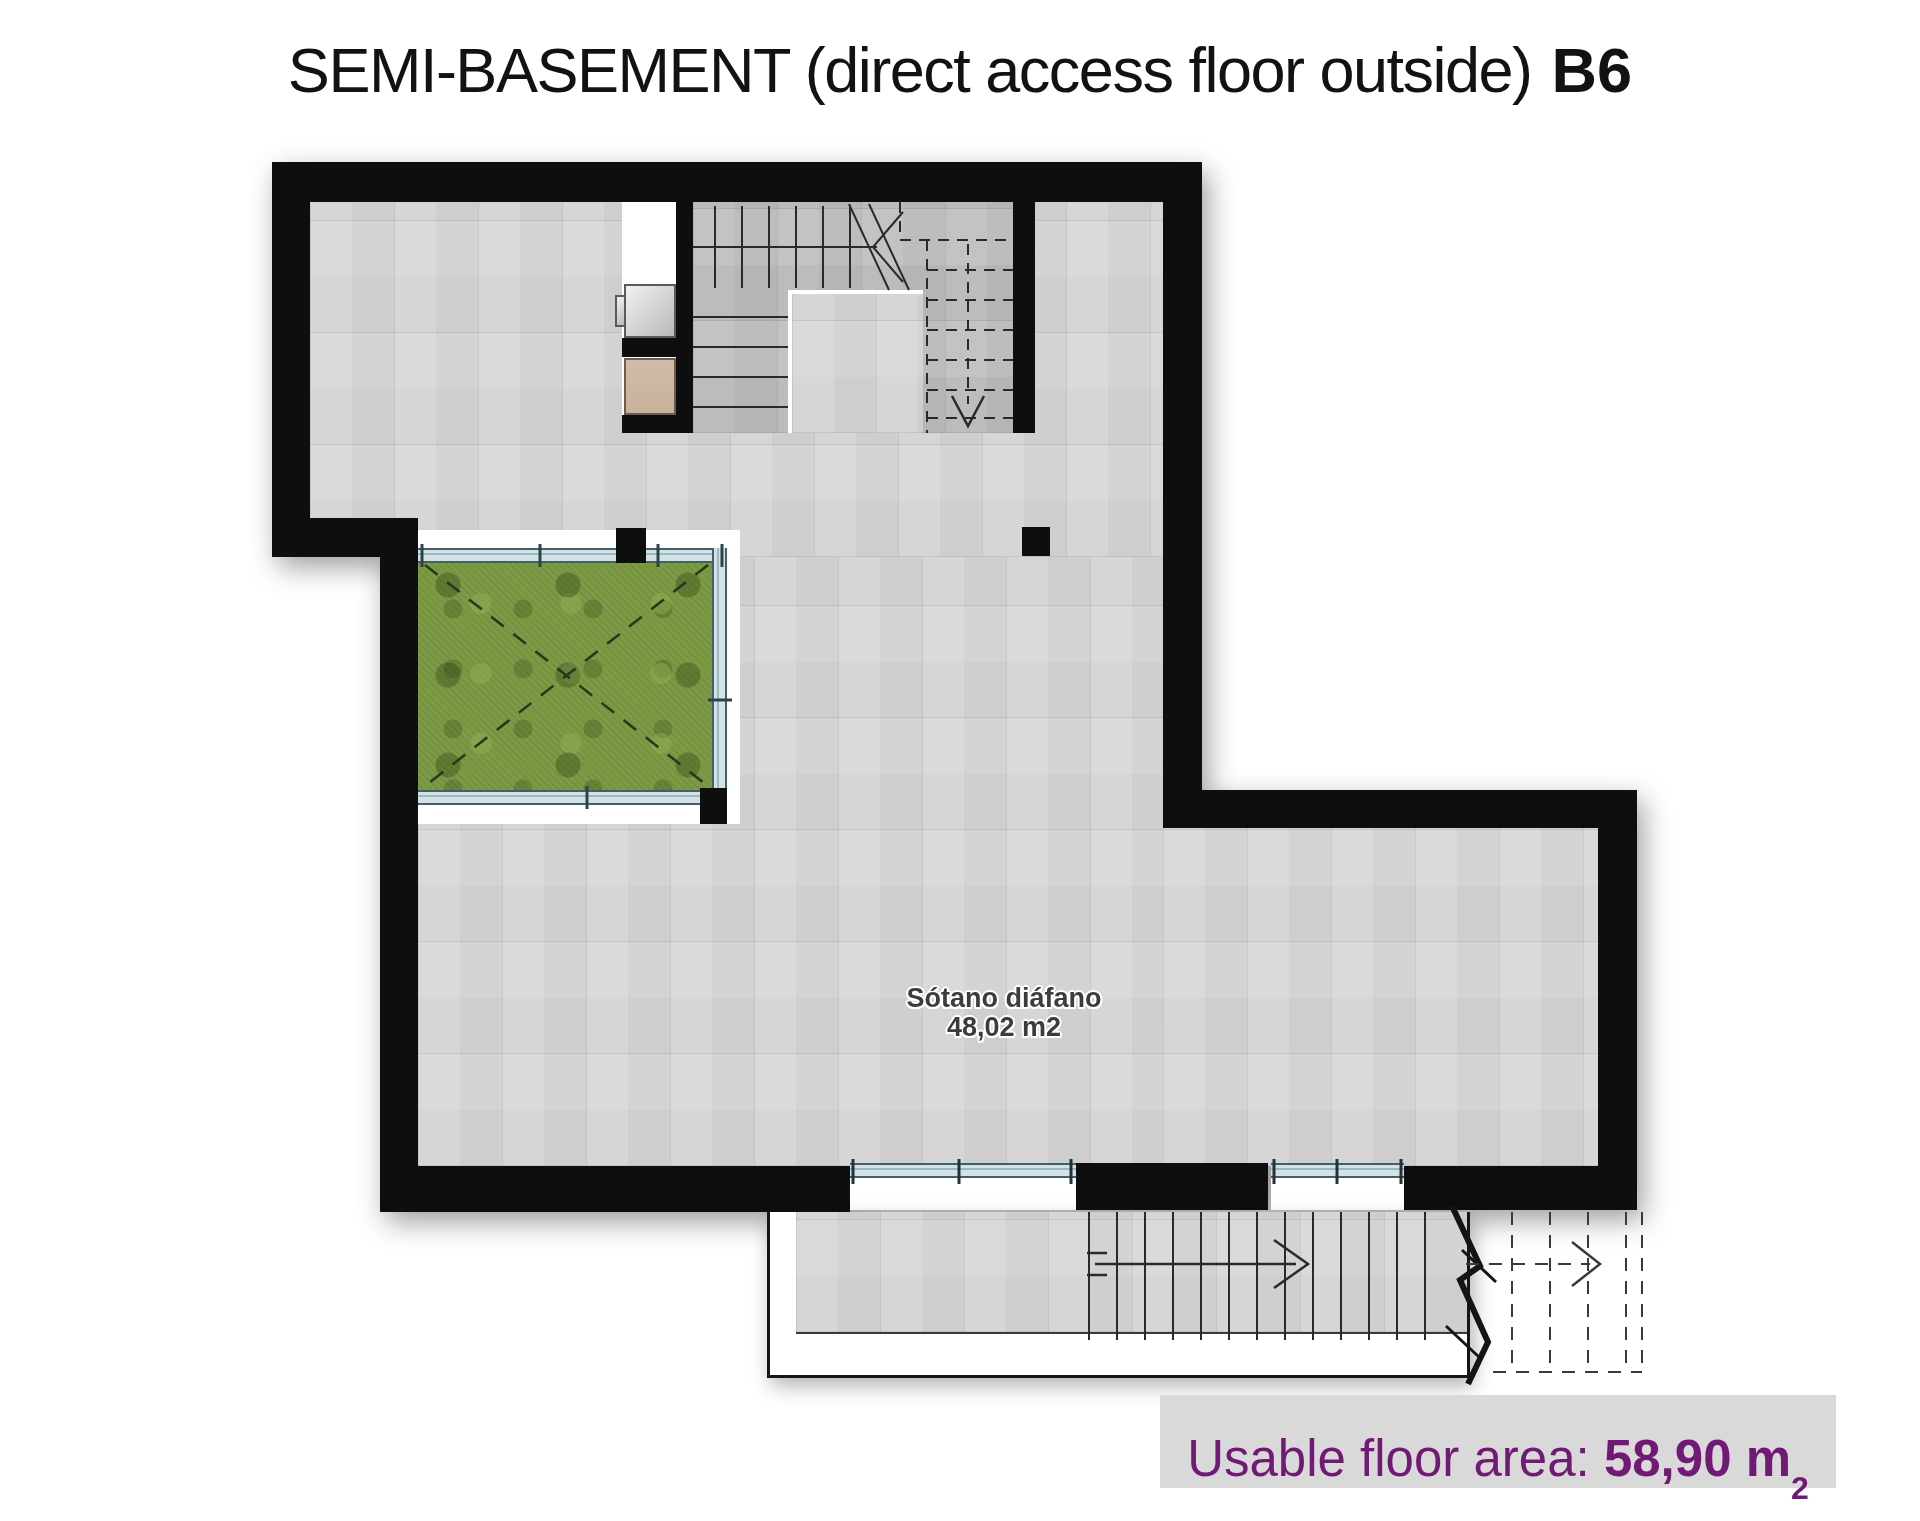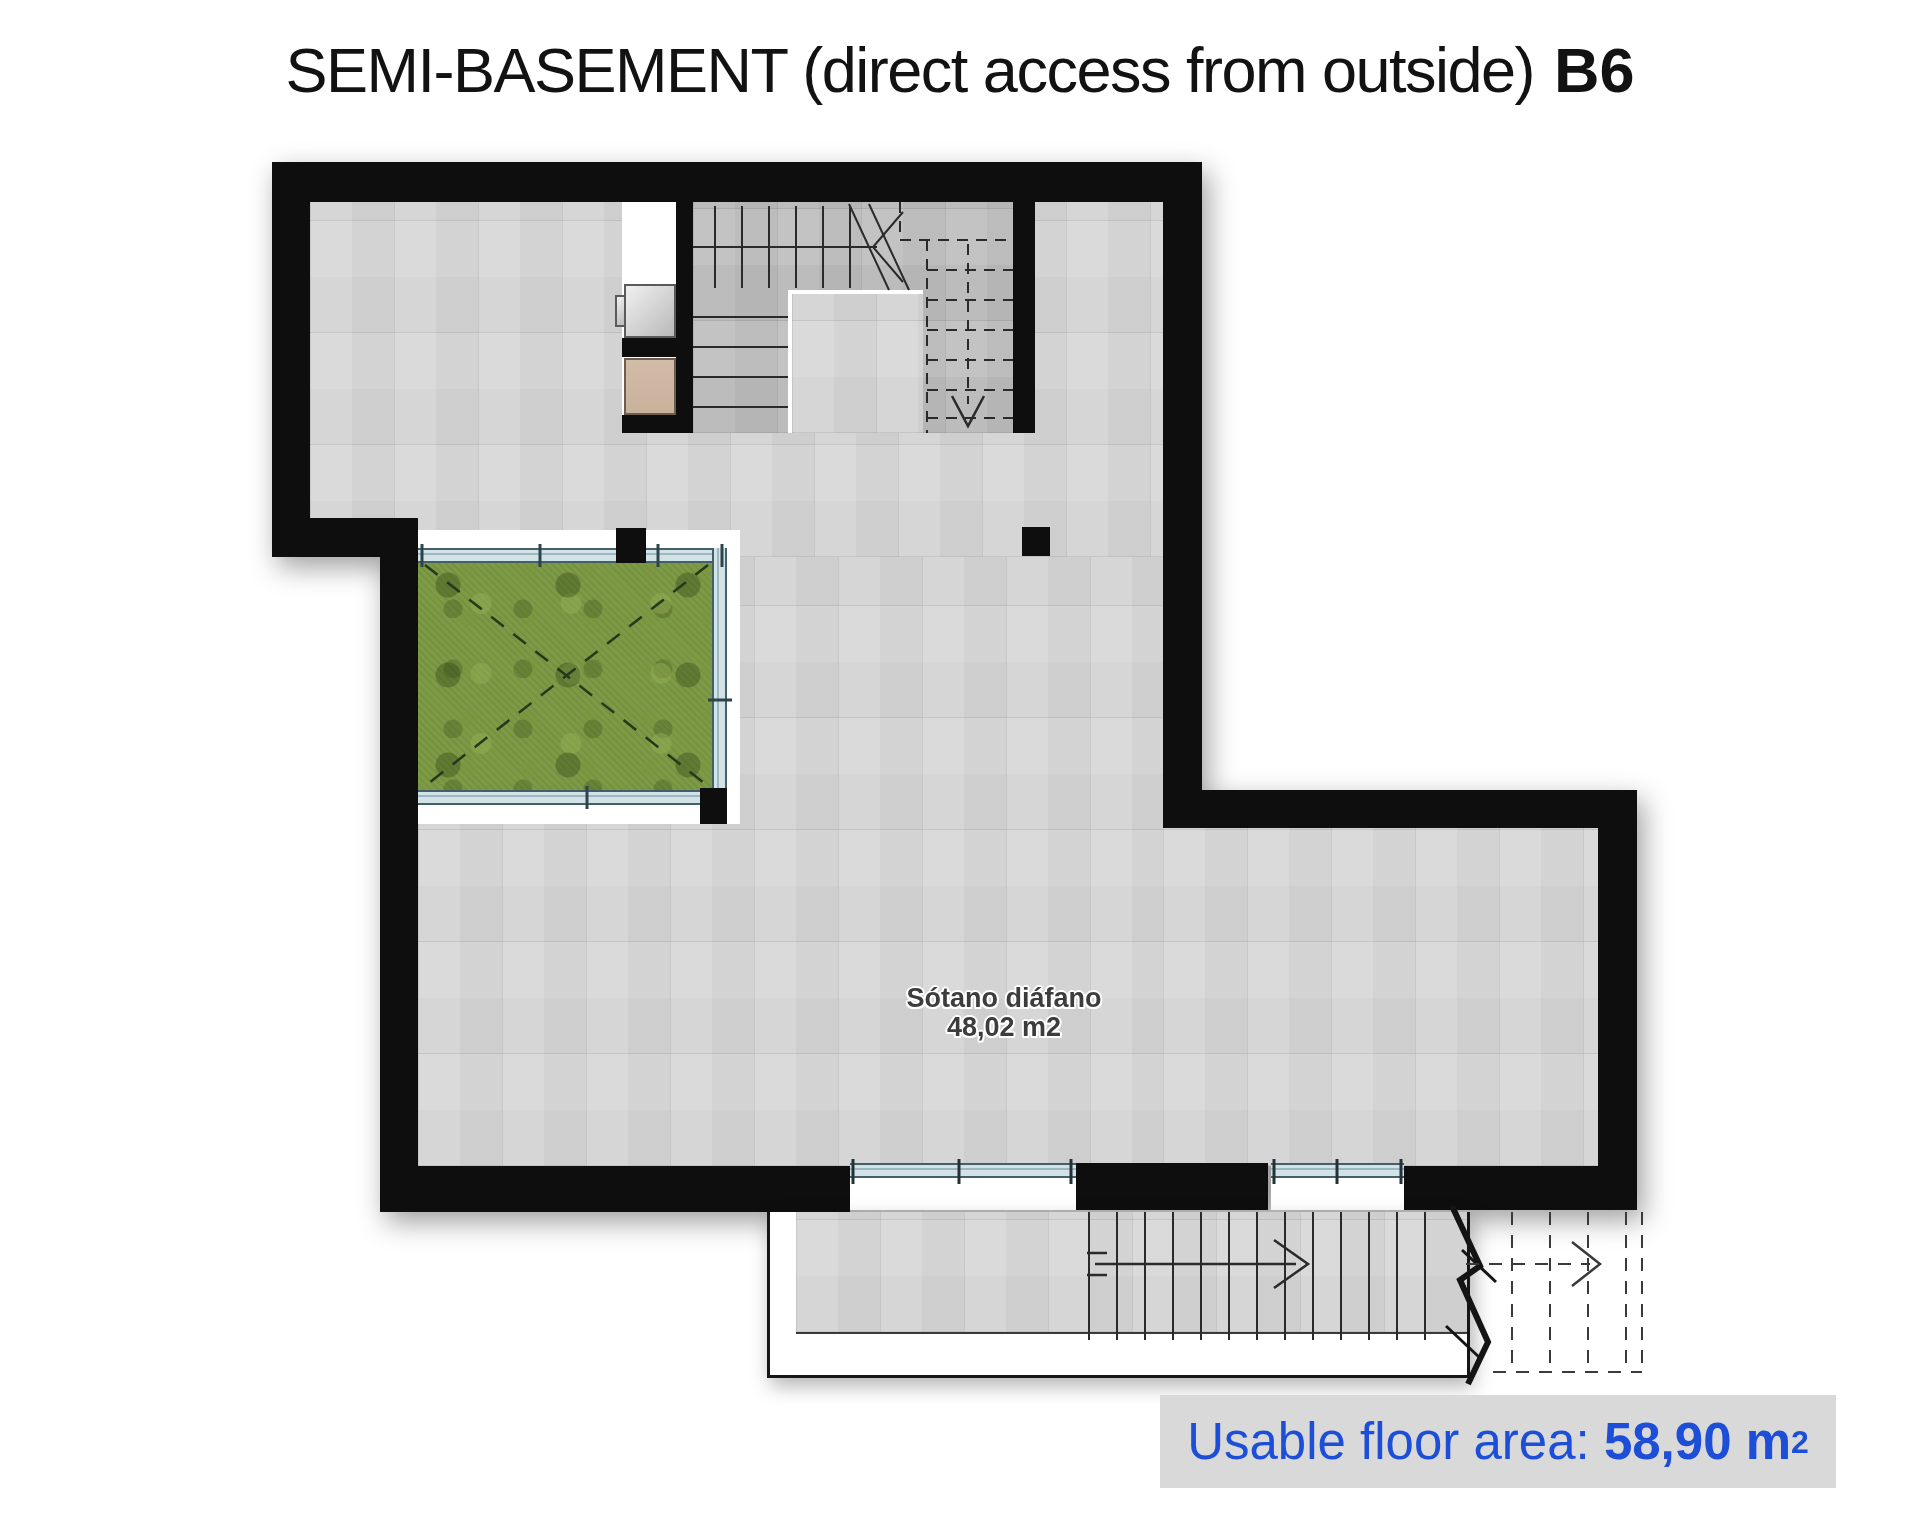--- a/index.html
+++ b/index.html
@@ -9,22 +9,22 @@
   
   .title{position:absolute;left:0;top:34px;width:1920px;text-align:center;
          font-size:63px;letter-spacing:-1.5px;color:#121212;white-space:nowrap;}
   .title b{margin-left:20px;letter-spacing:0;}
   .room-label{position:absolute;text-align:center;font-weight:bold;color:var(--c-label,#3c3c3c);
         text-shadow:-2px 0 0 #fff,2px 0 0 #fff,0 -2px 0 #fff,0 2px 0 #fff,
         -1.5px -1.5px 0 #fff,1.5px -1.5px 0 #fff,-1.5px 1.5px 0 #fff,1.5px 1.5px 0 #fff;}
   #patio-label{left:418px;top:690px;width:297px;font-size:24px;line-height:27px;}
   #sotano-label{left:844px;top:984px;width:320px;font-size:27px;line-height:29px;}
   .usable-box{position:absolute;left:1160px;top:1395px;width:676px;height:93px;
-        background:var(--c-box_bg,#d9d9d9);display:flex;align-items:center;justify-content:center;
-        font-size:51px;color:#1d4ed8;white-space:pre;}
+        background:var(--c-box_bg,#d9d9d9);display:flex;align-items:flex-end;justify-content:center;
+        font-size:51px;color:#701a75;white-space:pre;}
   .usable-box b{letter-spacing:0;}
   .usable-box sup{font-size:32px;font-weight:bold;line-height:0;vertical-align:18px;}
   .wall{position:absolute;background:var(--c-wall,#0e0e0e);}
   .tiles{position:absolute;background-color:var(--c-floor,#d6d6d6);
      background-image:
       repeating-linear-gradient(0deg, rgba(0,0,0,.08) 0 1px, transparent 1px 112px),
       repeating-linear-gradient(90deg, rgba(0,0,0,.08) 0 1px, transparent 1px 84px),
       repeating-linear-gradient(0deg, transparent 0 56px, rgba(255,255,255,.10) 56px 112px),
       repeating-linear-gradient(90deg, transparent 0 42px, rgba(0,0,0,.035) 42px 84px);}
   .tiles.dark{background-color:var(--c-floor_dark,#bcbcbc);}
@@ -52,21 +52,21 @@
            filter:drop-shadow(4px 8px 10px rgba(0,0,0,.30));}
   #terrace-tiles{position:absolute;left:26px;top:0;right:0;height:120px;border-bottom:2px solid #3a3a3a;}
   #overlay{position:absolute;left:0;top:0;pointer-events:none;}
   .notch{border-top:4px solid #fff;border-left:4px solid #fff;box-sizing:border-box;}
 </style>
 </head>
 <body>
 
 <div id="page">
 
-  <div class="title"><span>SEMI-BASEMENT (direct access from outside)</span><b>B6</b></div>
+  <div class="title"><span>SEMI-BASEMENT (direct access floor outside)</span><b>B6</b></div>
 
   <div id="building">
 
     <div class="tiles" style="left:310px;top:202px;width:853px;height:355px;"></div>
     <div class="tiles" style="left:418px;top:557px;width:745px;height:609px;"></div>
     <div class="tiles" style="left:1163px;top:828px;width:435px;height:338px;"></div>
     <div class="tiles dark" style="left:693px;top:202px;width:320px;height:231px;"></div>
     <div class="tiles notch" style="left:788px;top:290px;width:135px;height:143px;"></div>
 
     <div class="white" style="left:622px;top:202px;width:54px;height:231px;"></div>

